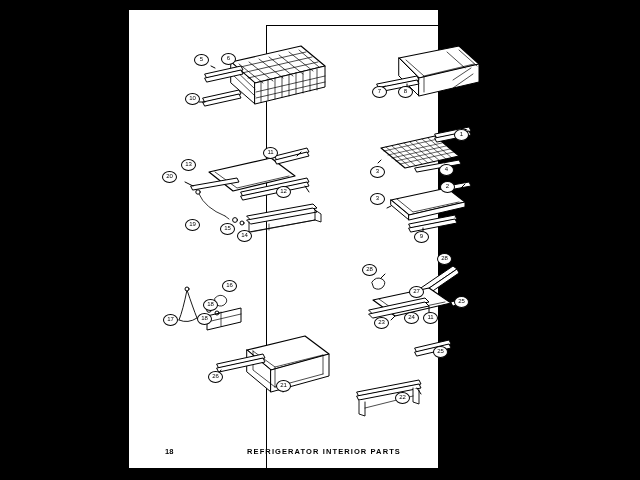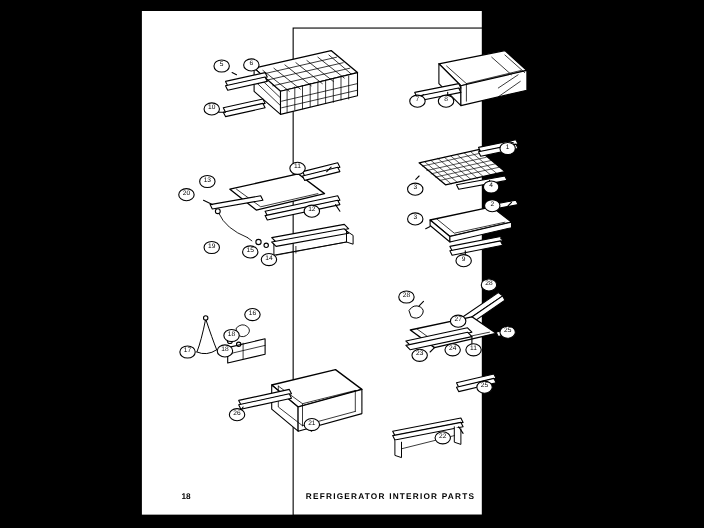--- a/index.html
+++ b/index.html
@@ -50,21 +50,20 @@
   #footer-title {
     position: absolute;
     left: 0;
     top: 437px;
     width: 390px;
     text-align: center;
     font-size: 7.5px;
     font-weight: bold;
     letter-spacing: 1.1px;
     color: #000000;
-    margin-left: 31px;
   }
   #footer-page {
     position: absolute;
     left: 36px;
     top: 437px;
     font-size: 7.5px;
     font-weight: bold;
     color: #000000;
   }
   

